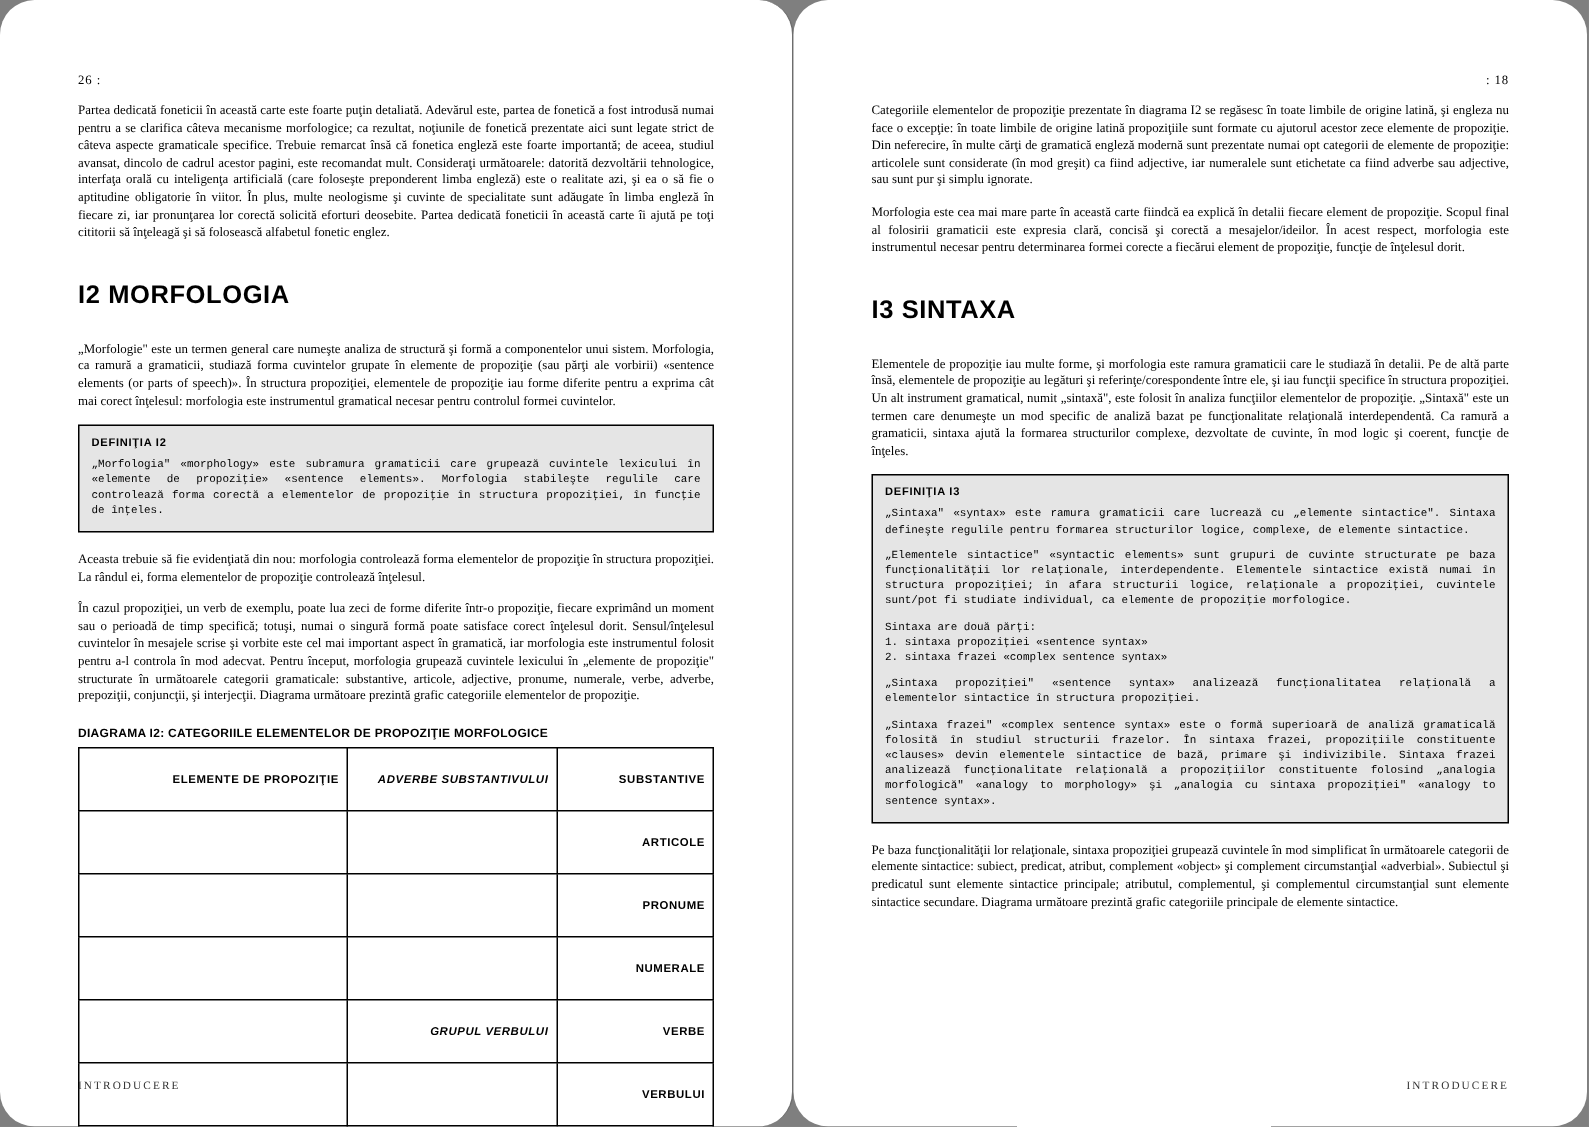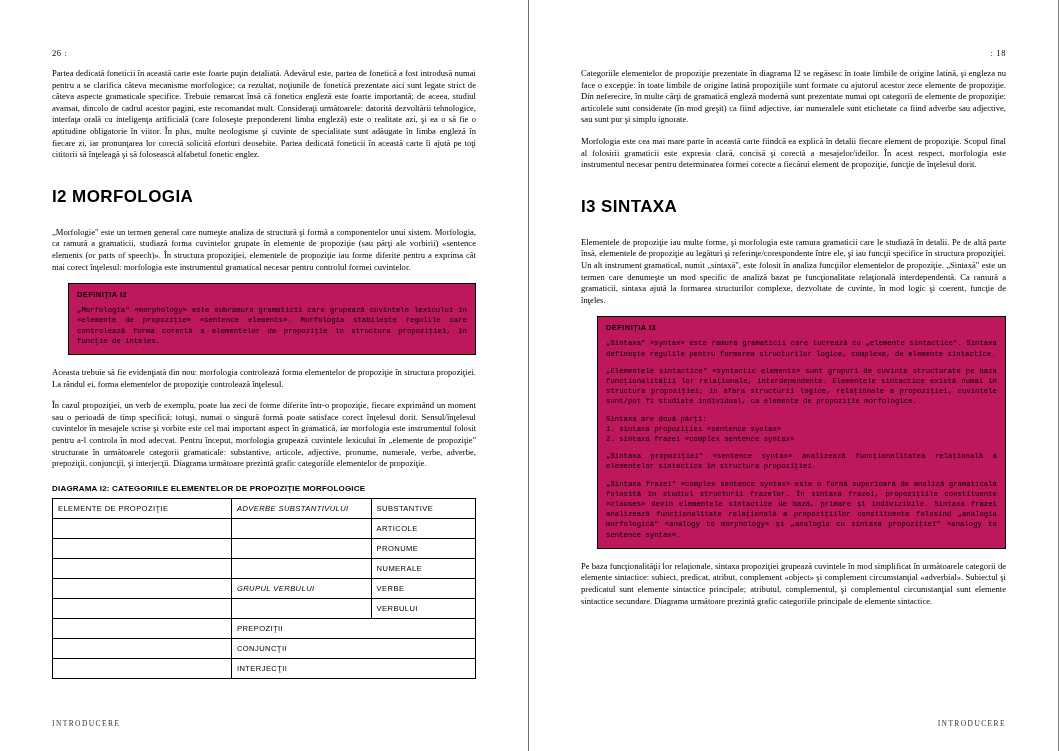--- a/index.html
+++ b/index.html
@@ -19,20 +19,21 @@
     height: 751px;
     background: #7f7f7f;
   }
   .page {
     background: #ffffff;
     width: 529px;
     height: 751px;
     box-sizing: border-box;
     position: relative;
     padding: 45px 52px 40px 52px;
+    border-radius: 23px;
   }
   .page.left { border-right: 1px solid #6d6d6d; }
 
   .folio {
     position: absolute;
     top: 48px;
     font-size: 8.5px;
     letter-spacing: 0.6px;
     color: #000;
     font-family: "Liberation Serif", serif;
@@ -70,23 +71,23 @@
     font-family: "Liberation Sans", sans-serif;
     font-size: 17px;
     font-weight: bold;
     letter-spacing: 0.4px;
     margin: 26px 0 20px 0;
     color: #000;
   }
 
   .def-box {
     border: 1px solid #000;
-    background: #be185d;
+    background: #e5e5e5;
     padding: 6px 8px 8px 8px;
-    margin: 6px 0 12px 16px;
+    margin: 6px 0 12px 0;
   }
   .def-title {
     font-family: "Liberation Sans", sans-serif;
     font-size: 7.4px;
     font-weight: bold;
     letter-spacing: 0.5px;
     margin-bottom: 6px;
     color: #000;
   }
   .def-text {
@@ -111,26 +112,27 @@
 
   table.diagram {
     width: 100%;
     border-collapse: collapse;
     table-layout: fixed;
   }
   table.diagram td {
     border: 1px solid #000;
     font-family: "Liberation Sans", sans-serif;
     font-size: 7.6px;
-    font-weight: normal;
+    font-weight: bold;
     letter-spacing: 0.4px;
-    padding: 3px 5px;
+    padding: 14px 5px;
     height: 13px;
     vertical-align: middle;
     color: #000;
+    text-align: right;
   }
   td.col-a { width: 43%; }
   td.col-b { width: 33%; }
   td.col-c { width: 24%; }
   td.blank { border: 1px solid #000; border-top: none; border-bottom: none; }
   td.italic-head {
     font-style: italic;
   }
 </style>
 </head>

